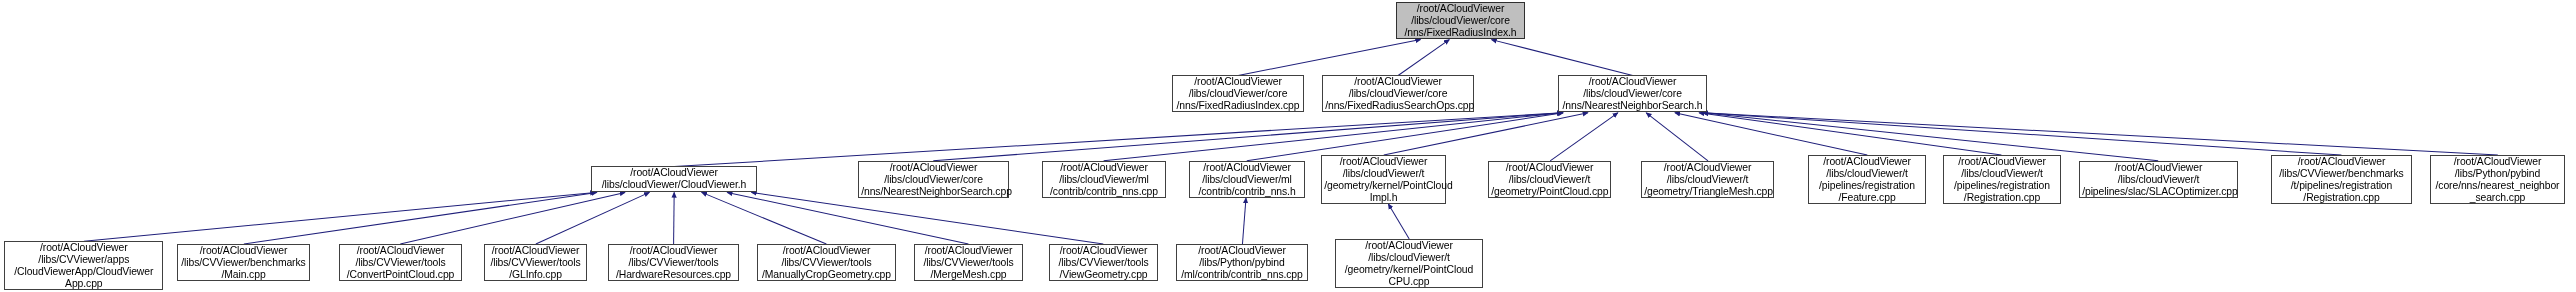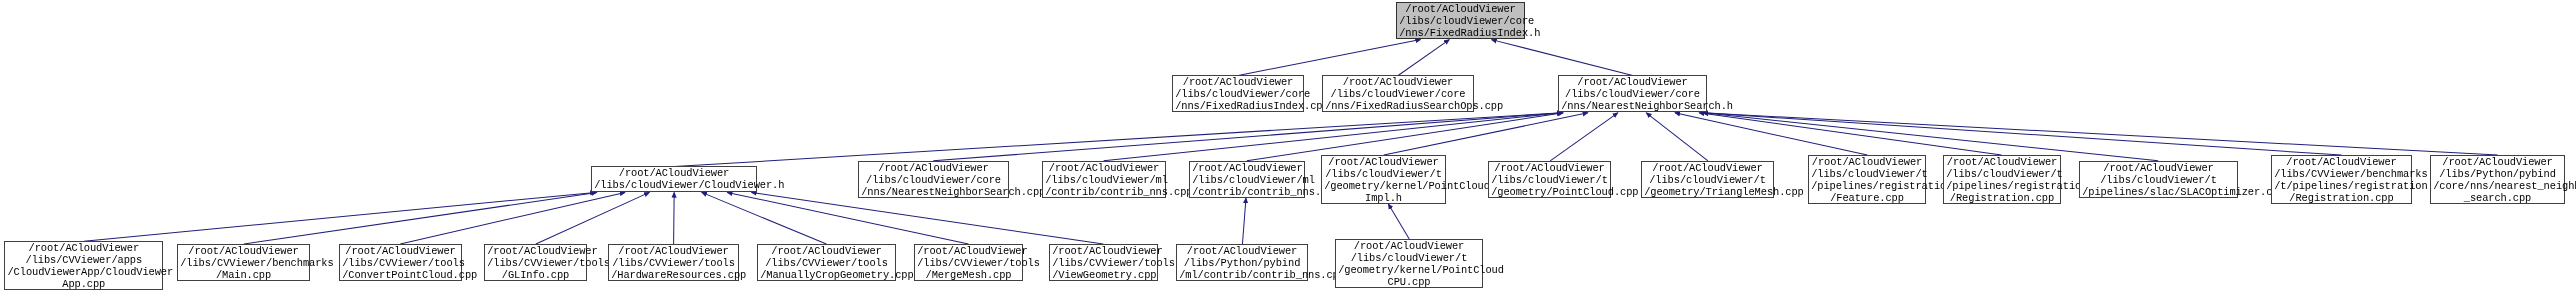--- a/index.html
+++ b/index.html
@@ -42,21 +42,20 @@
   }
   .node.root {
     background: #bfbfbf;
     border: 0.7px solid #303030;
   }
   .node-label {
     display: block;
     width: 100%;
     padding: 0 2.2px;
     box-sizing: border-box;
-    font-family: Liberation Mono, monospace;
   }
 </style>
 </head>
 <body>
 
 <div id="graph">
   <svg id="edges" viewBox="0 0 3591 408" width="2576" height="293" xmlns="http://www.w3.org/2000/svg">
       <defs>
         <marker id="arrowhead" markerWidth="6" markerHeight="6" refX="5.2" refY="3" orient="auto" markerUnits="strokeWidth">
           <path d="M0,0.4 L6,3 L0,5.6 z" fill="#1f1f7a"></path>

